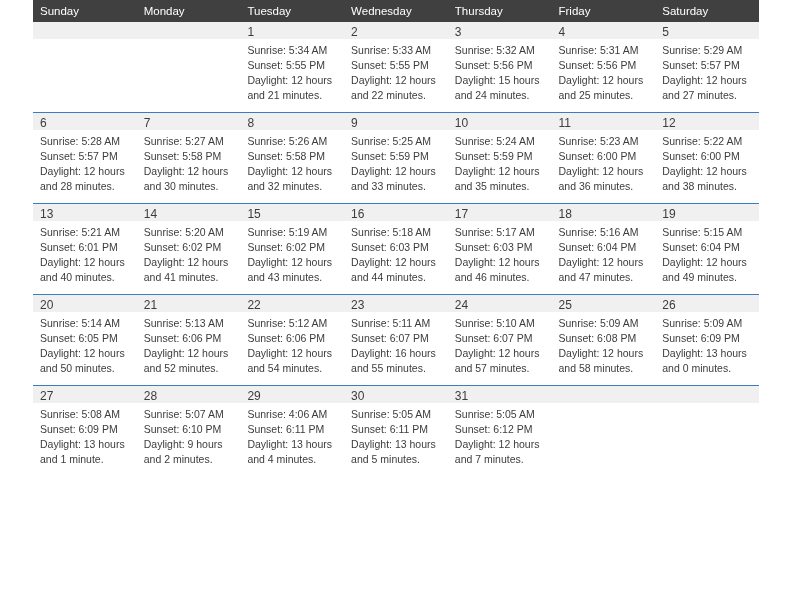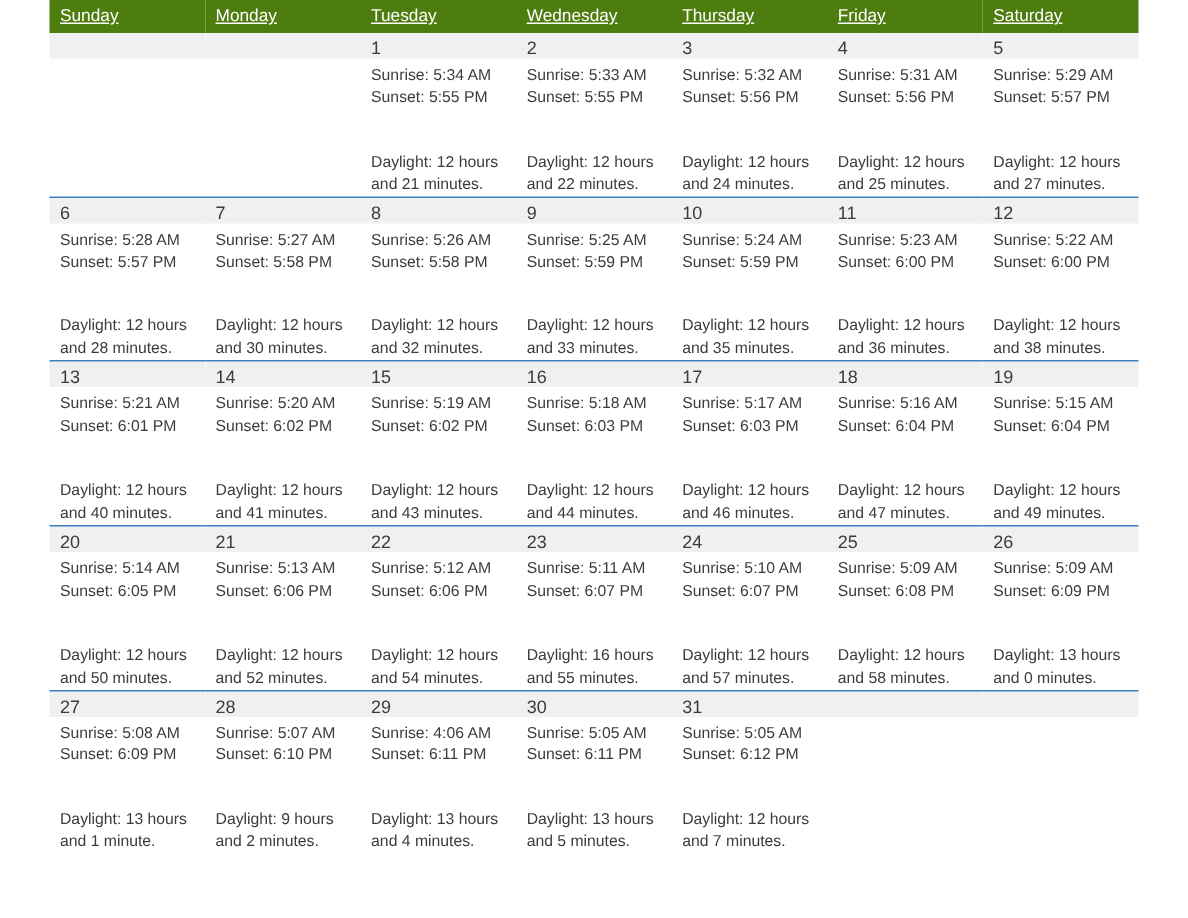--- a/index.html
+++ b/index.html
@@ -86,29 +86,28 @@
     color: #2b2b2b;
   }
 
   
   .calendar {
     width: 726px;
     border-collapse: collapse;
     table-layout: fixed;
   }
   .calendar th {
-    background: #4d7c0f;
+    background: #404040;
     color: #ffffff;
     font-weight: normal;
     font-size: 11.5px;
     text-align: left;
     padding: 5px 0 5px 7px;
     height: 20px;
     box-sizing: border-box;
-    text-decoration: underline;
   }
   .calendar td {
     vertical-align: top;
     padding: 0;
     height: 90px;
     border-top: 1px solid #3a7ebf;
     background: #ffffff;
   }
   .week-first td {
     border-top: none;
@@ -125,21 +124,21 @@
     background: #f0f0f0;
     color: transparent;
   }
   .cell-body {
     padding: 4px 6px 0 7px;
     font-size: 10.5px;
     line-height: 1.42;
     color: #3c3c3c;
   }
   .cell-body div { white-space: nowrap; }
-  .cell-body .wrap { white-space: normal; margin-top: 28px; }
+  .cell-body .wrap { white-space: normal; }
   td.blank .cell-body { visibility: hidden; }
 </style>
 </head>
 <body>
 
 <div class="page">
 
 
   <table class="calendar">
     <thead>
@@ -185,21 +184,21 @@
               <div>Sunrise: 5:33 AM</div>
               <div>Sunset: 5:55 PM</div>
               <div class="wrap">Daylight: 12 hours and 22 minutes.</div>
             </div>
           </td>
           <td>
             <div class="daynum">3</div>
             <div class="cell-body">
               <div>Sunrise: 5:32 AM</div>
               <div>Sunset: 5:56 PM</div>
-              <div class="wrap">Daylight: 12 hours and 24 minutes.</div>
+              <div class="wrap">Daylight: 15 hours and 24 minutes.</div>
             </div>
           </td>
           <td>
             <div class="daynum">4</div>
             <div class="cell-body">
               <div>Sunrise: 5:31 AM</div>
               <div>Sunset: 5:56 PM</div>
               <div class="wrap">Daylight: 12 hours and 25 minutes.</div>
             </div>
           </td>

